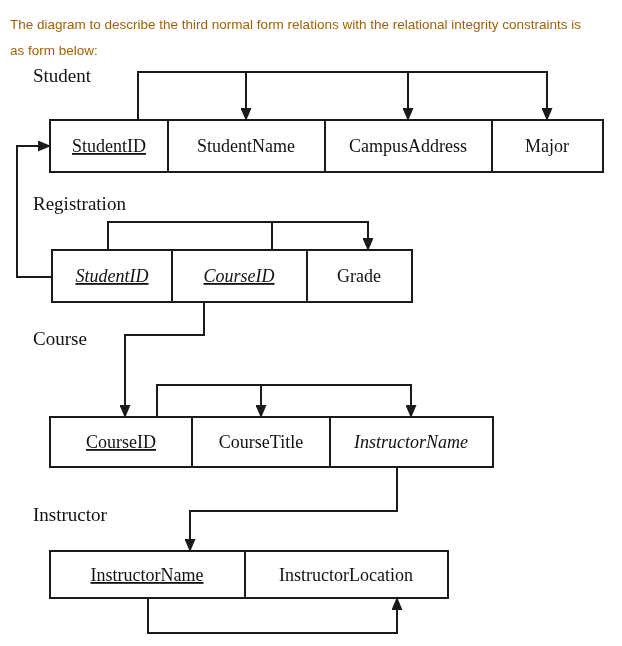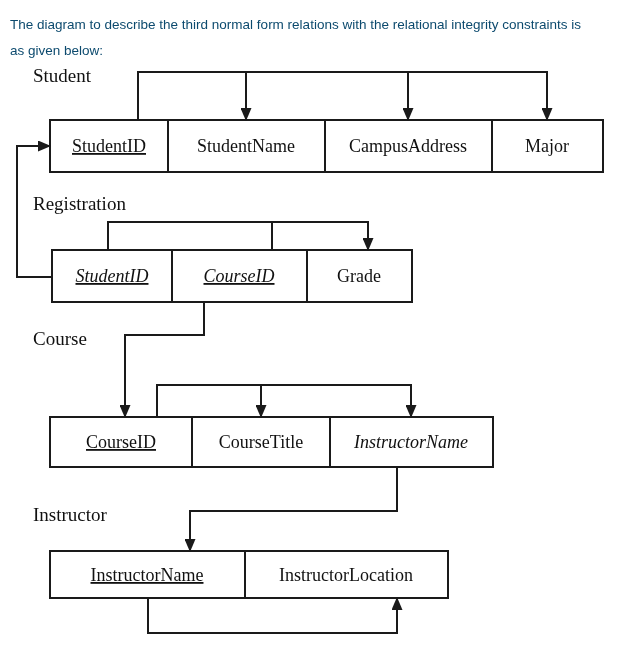--- a/index.html
+++ b/index.html
@@ -14,21 +14,21 @@
     background: #ffffff;
     overflow: hidden;
   }
   .description {
     position: absolute;
     top: 12px;
     left: 10px;
     font-family: "Liberation Sans", sans-serif;
     font-size: 13.5px;
     line-height: 26px;
-    color: #0c4a6e;
+    color: #a16207;
   }
   .description div { white-space: nowrap; }
   svg.diagram {
     position: absolute;
     top: 0;
     left: 0;
   }
   text {
     fill: #111111;
     font-family: "Liberation Serif", serif;
@@ -53,21 +53,21 @@
     stroke-width: 2;
   }
 </style>
 </head>
 <body>
 
 <div class="canvas">
 
   <div class="description">
     <div>The diagram to describe the third normal form relations with the relational integrity constraints is</div>
-    <div>as given below:</div>
+    <div>as form below:</div>
   </div>
 
   <svg class="diagram" width="622" height="646" viewBox="0 0 622 646">
     <defs>
       <marker id="arr" viewBox="0 0 13 11" refX="12" refY="5.5" markerWidth="13" markerHeight="11" markerUnits="userSpaceOnUse" orient="auto">
         <path d="M0,0 L13,5.5 L0,11 Z" fill="#1a1a1a"></path>
       </marker>
     </defs>
 
     <text class="tlabel" x="33" y="82">Student</text>

